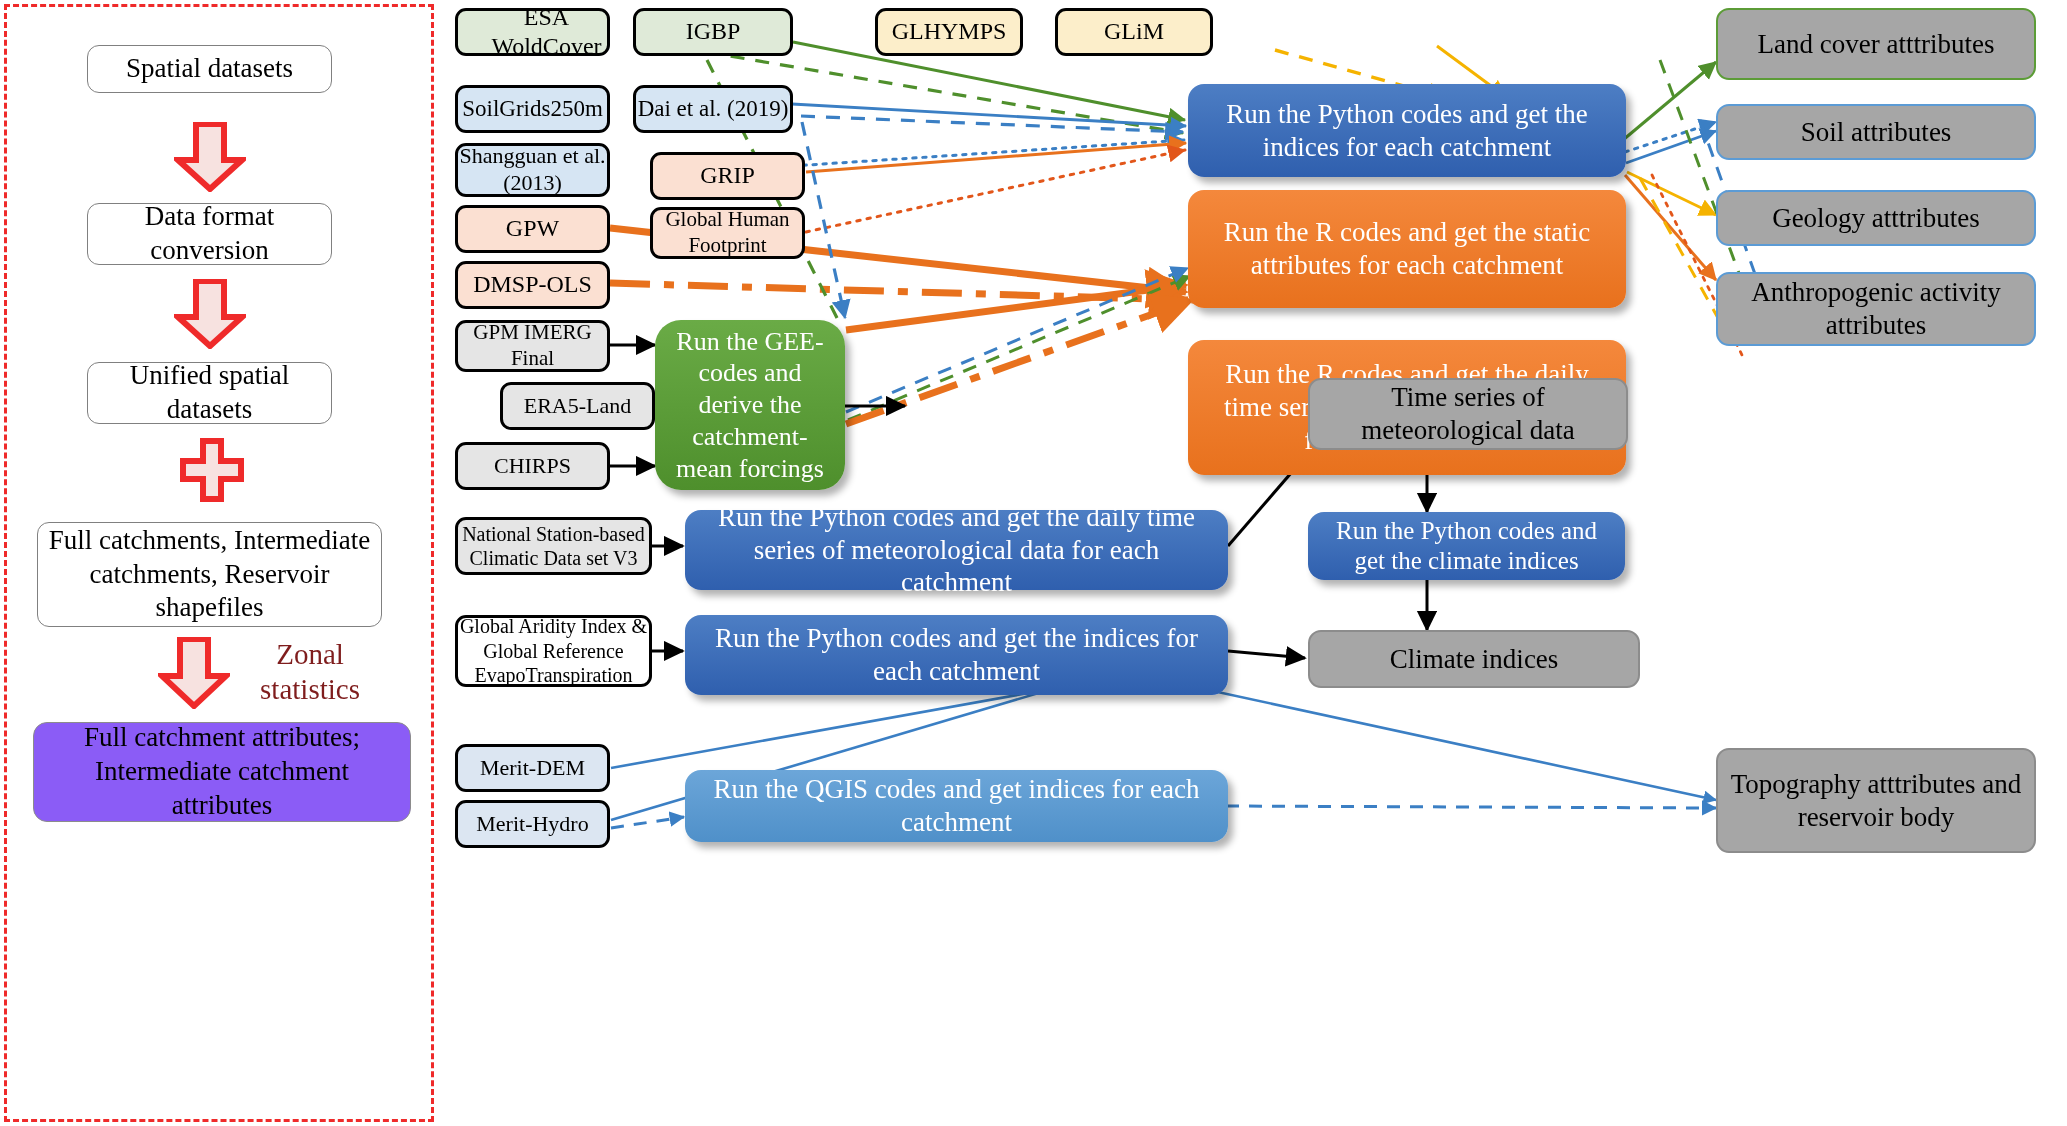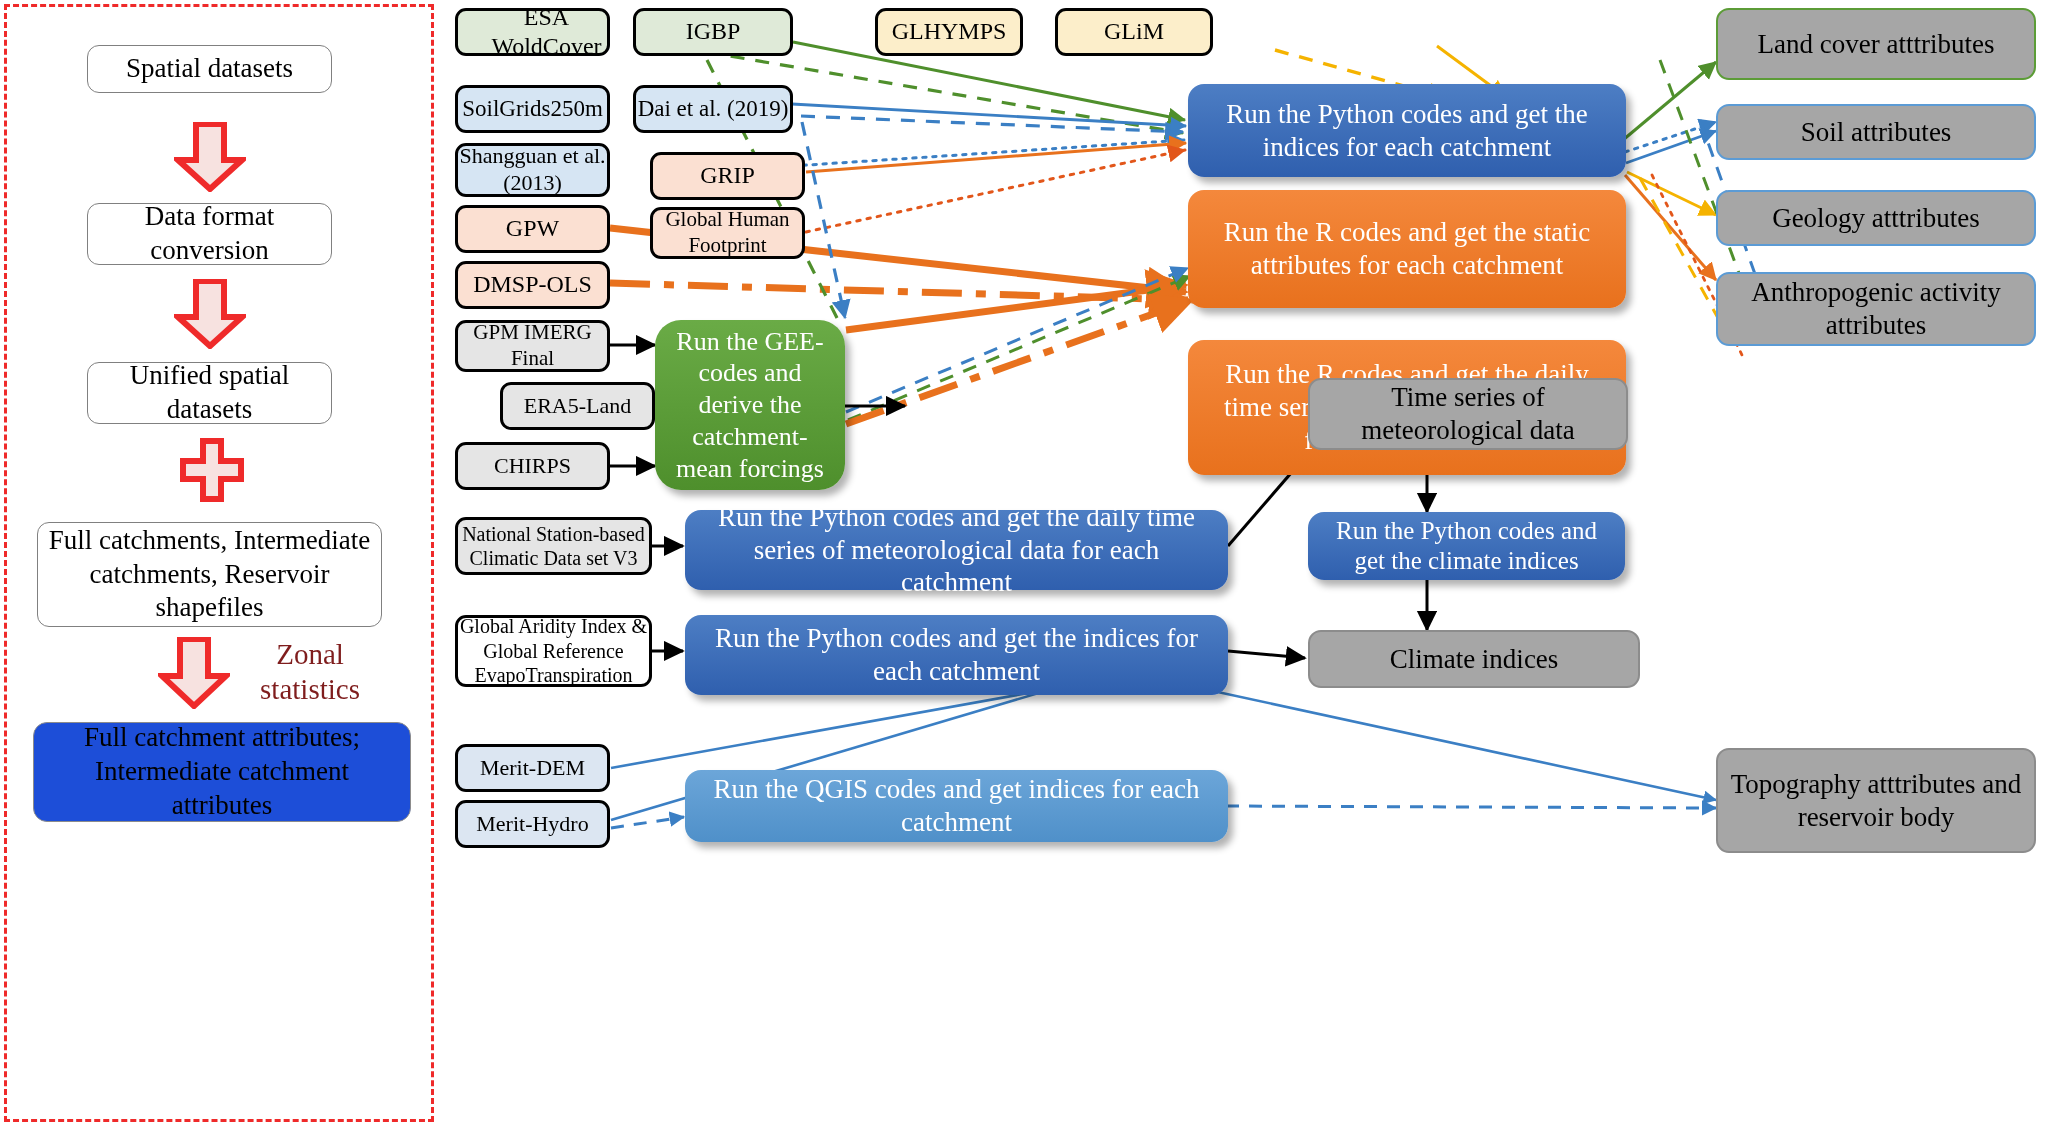--- a/index.html
+++ b/index.html
@@ -12,21 +12,21 @@
   
   .panel {
     position:absolute; left:4px; top:4px; width:430px; height:1118px;
     border:3px dashed #ef2a2a; background:#fff;
   }
   .lbox {
     position:absolute; border:1.6px solid #808080; background:#fff;
     border-radius:12px; display:flex; align-items:center; justify-content:center;
     text-align:center; color:#000; line-height:1.25; padding:4px 8px;
   }
-  .lbox.grey { background:#1d4ed8; border-radius:14px; border:1.6px solid #8c8c8c; }
+  .lbox.grey { background:#8b5cf6; border-radius:14px; border:1.6px solid #8c8c8c; }
 
   .rarrow { position:absolute; }
   .zonal {
     position:absolute; text-align:center; line-height:1.2; color:#7f1d1d;
   }
 
   
   .node {
     position:absolute; display:flex; align-items:center; justify-content:center;
     text-align:center; line-height:1.22; border-radius:11px;

